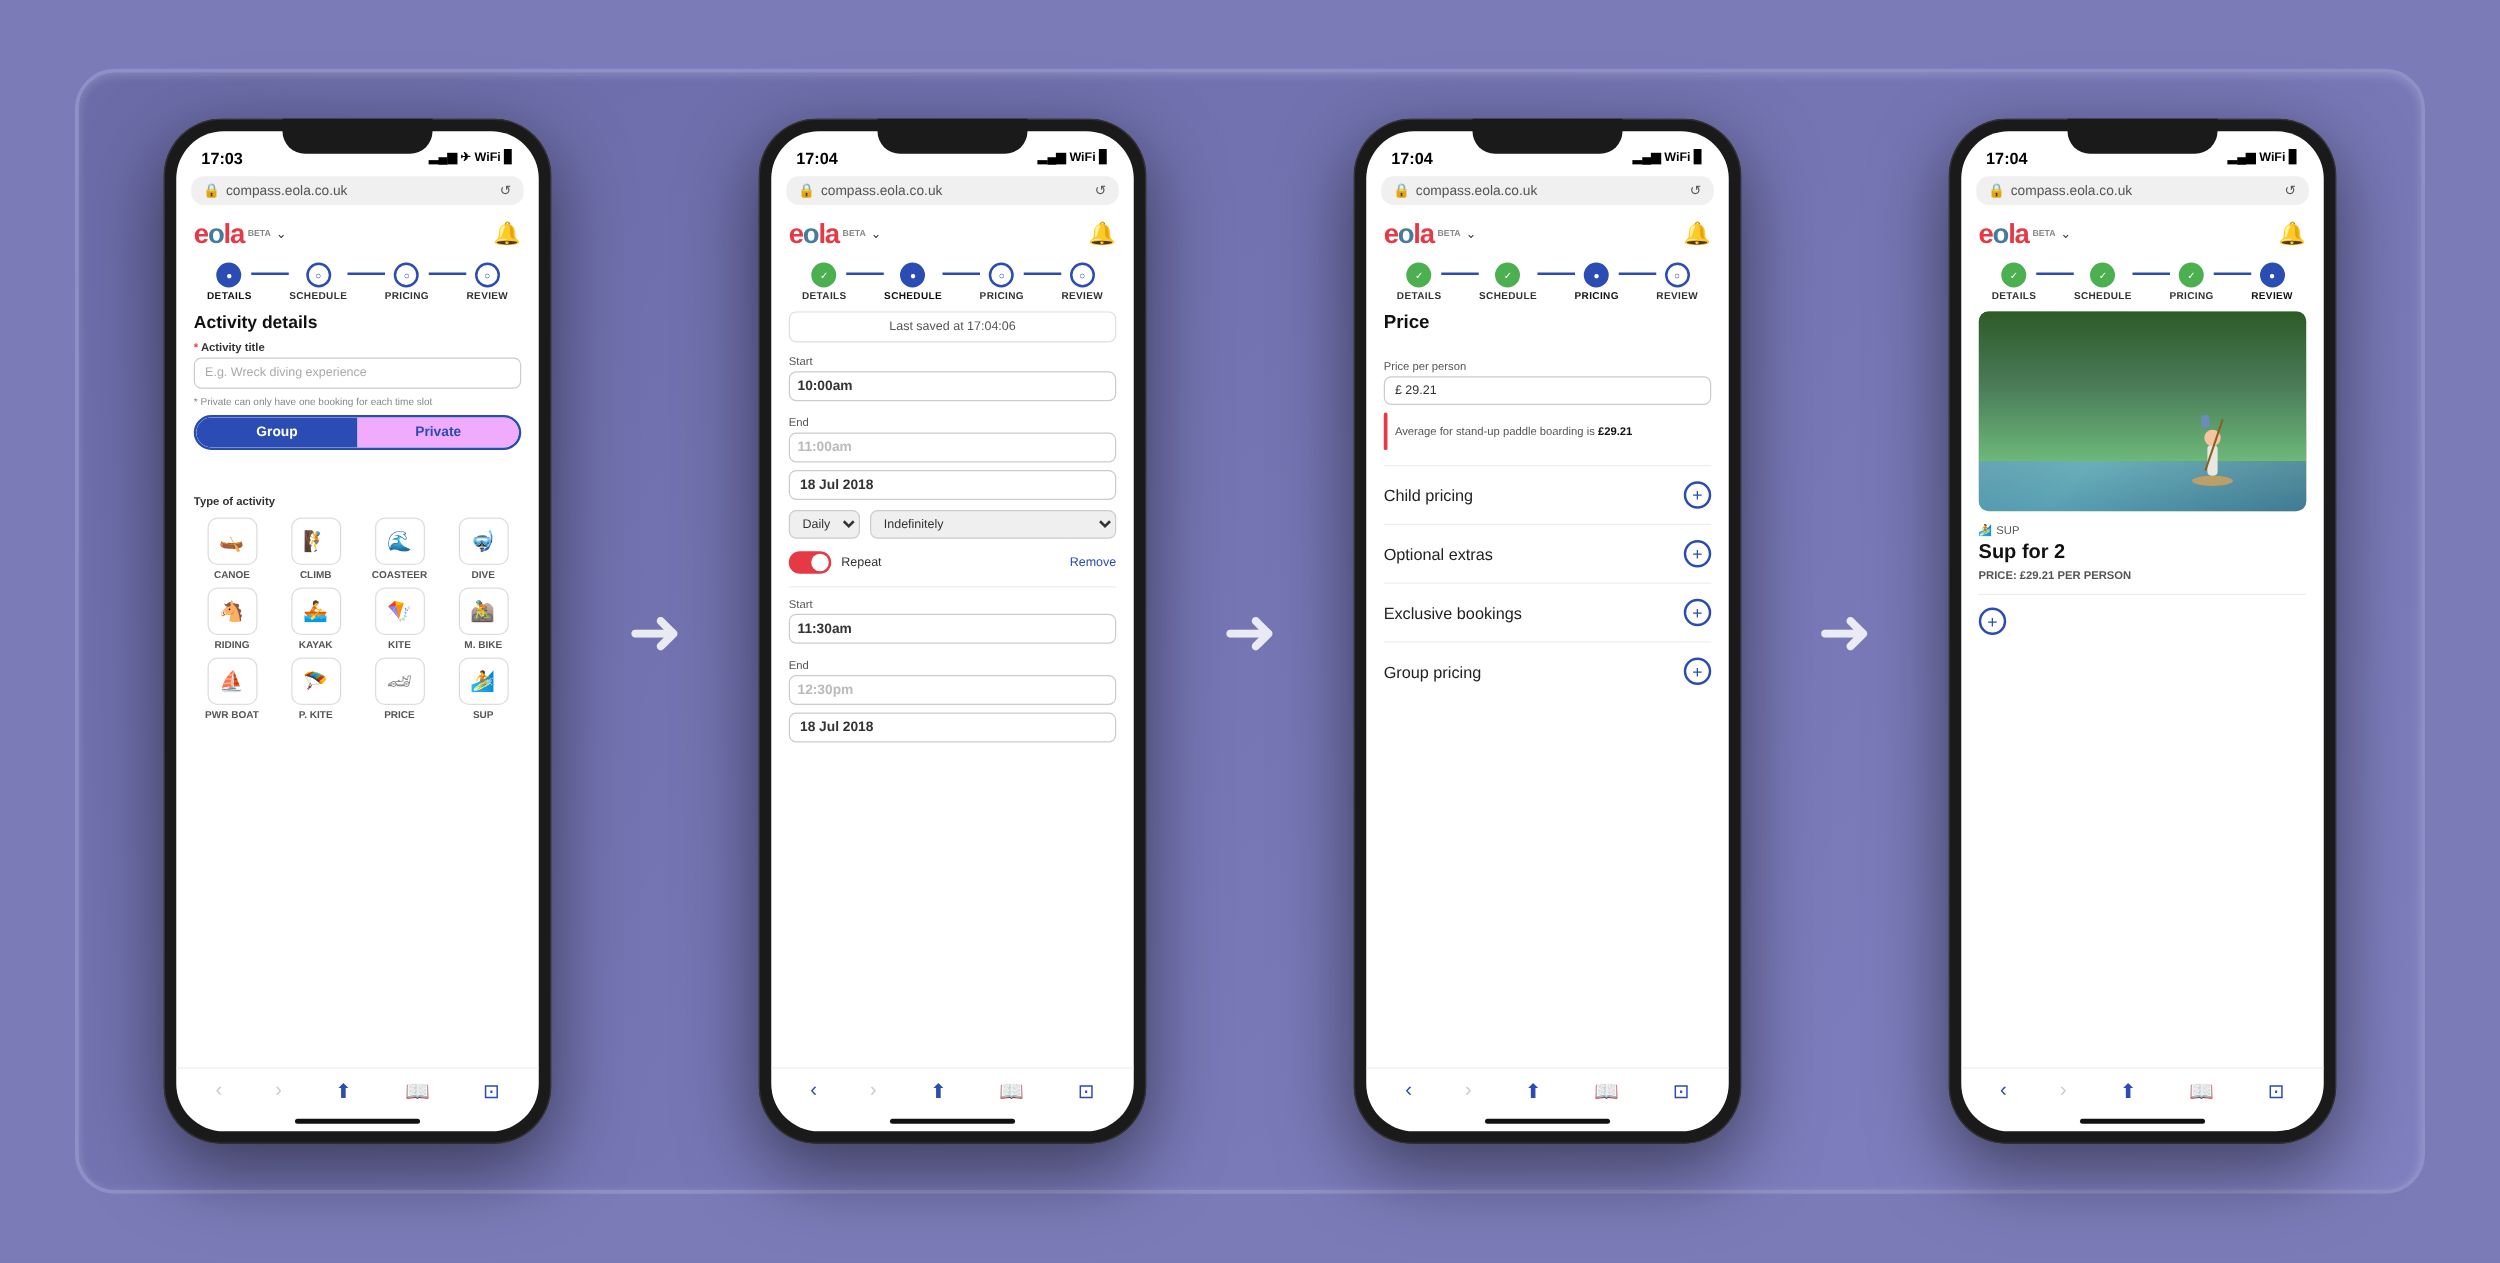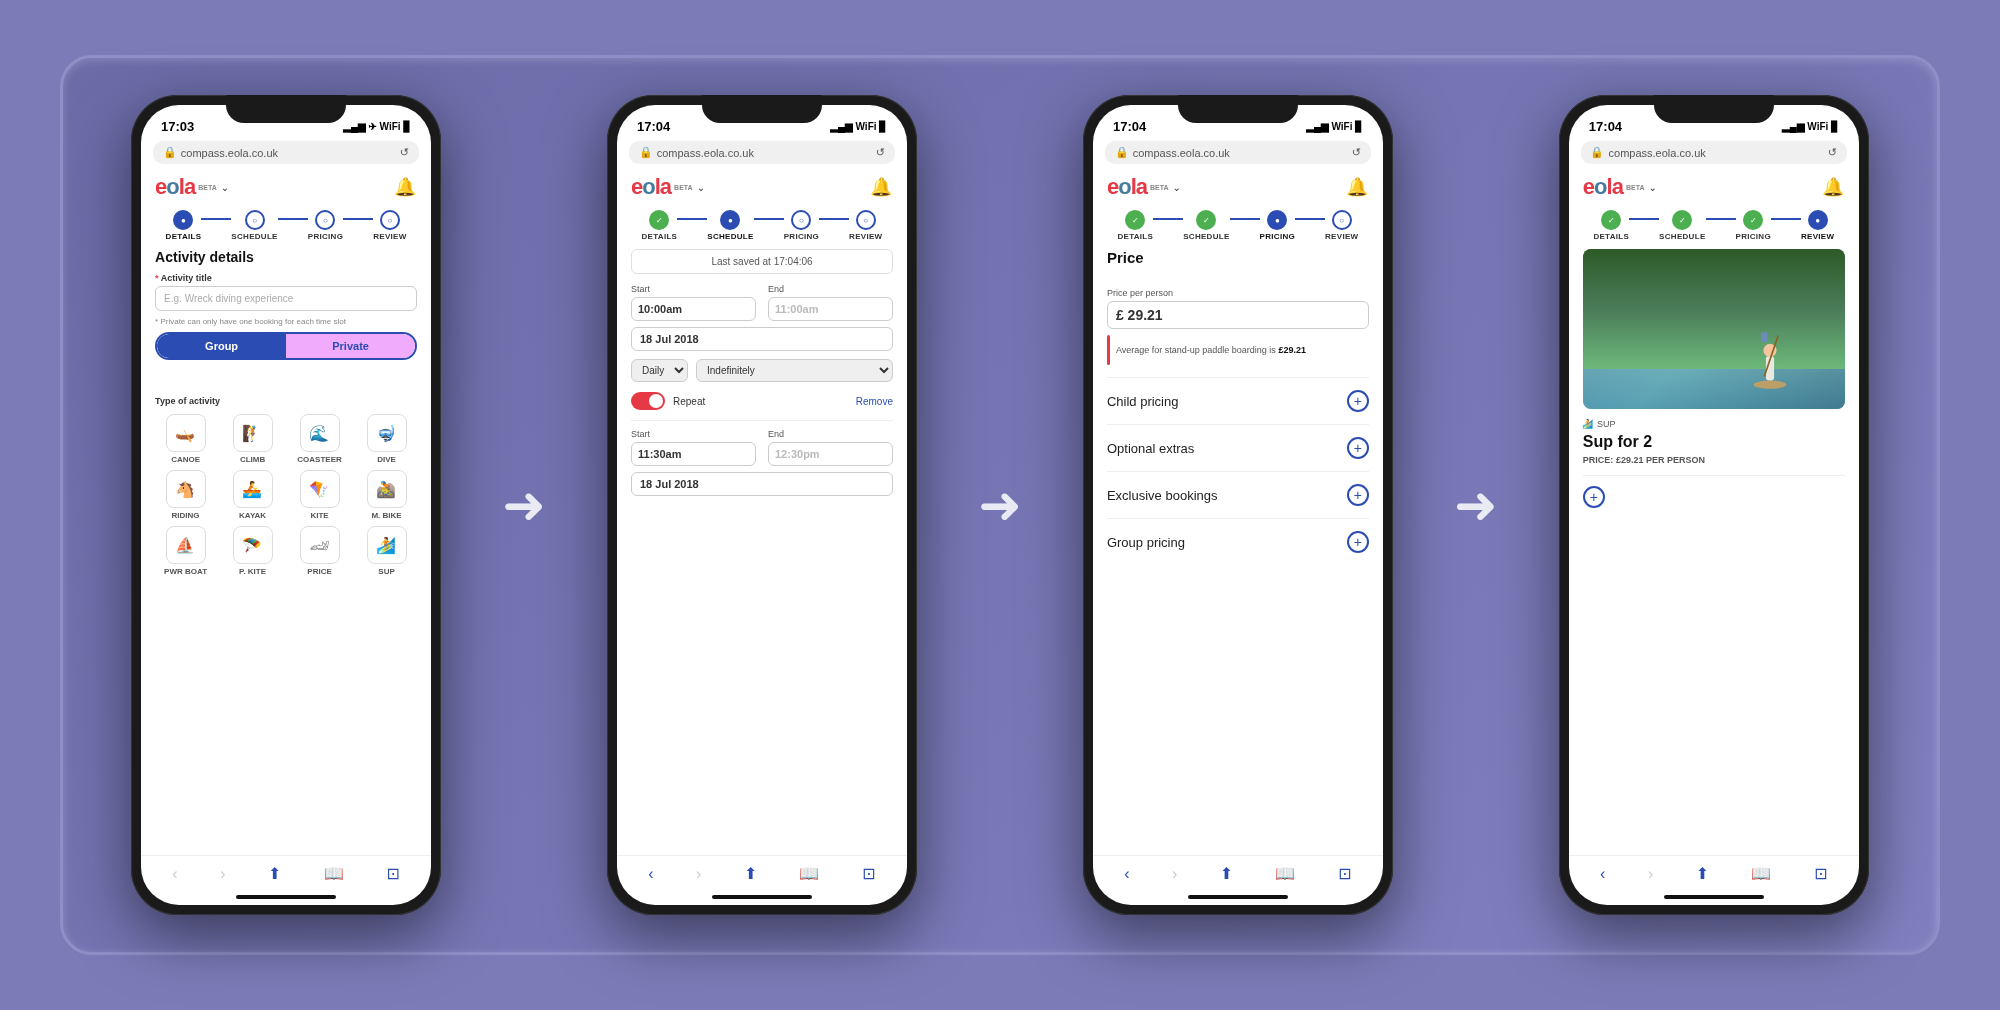--- a/index.html
+++ b/index.html
@@ -283,20 +283,21 @@
       padding: 6px;
       text-align: center;
       font-size: 10px;
       color: #555;
       margin-bottom: 10px;
     }
     .time-row {
       display: flex;
       gap: 12px;
       margin-bottom: 6px;
+      flex-direction: column;
     }
     .time-col { flex: 1; }
     .time-col-label { font-size: 9px; color: #555; margin-bottom: 3px; }
     .time-input {
       border: 1px solid #ccc;
       border-radius: 6px;
       padding: 5px 6px;
       font-size: 11px;
       width: 100%;
       color: #333;
@@ -356,23 +357,23 @@
     .remove-link { font-size: 10px; color: #2b4db3; cursor: pointer; }
     .divider { border: none; border-top: 1px solid #eee; margin: 8px 0; }
     
     .price-section { margin-bottom: 12px; }
     .price-section-title { font-size: 15px; font-weight: 700; color: #111; margin-bottom: 22px; }
     .price-label { font-size: 9px; color: #555; margin-bottom: 3px; }
     .price-input {
       border: 1px solid #ccc;
       border-radius: 6px;
       padding: 5px 8px;
-      font-size: 14px;
+      font-size: 10px;
       color: #333;
-      font-weight: 700;
+      font-weight: 400;
       width: 100%;
       margin-bottom: 6px;
     }
     .price-average {
       display: flex;
       align-items: center;
       gap: 6px;
       margin-bottom: 10px;
     }
     .price-bar { width: 3px; height: 30px; background: #e63946; border-radius: 2px; }

